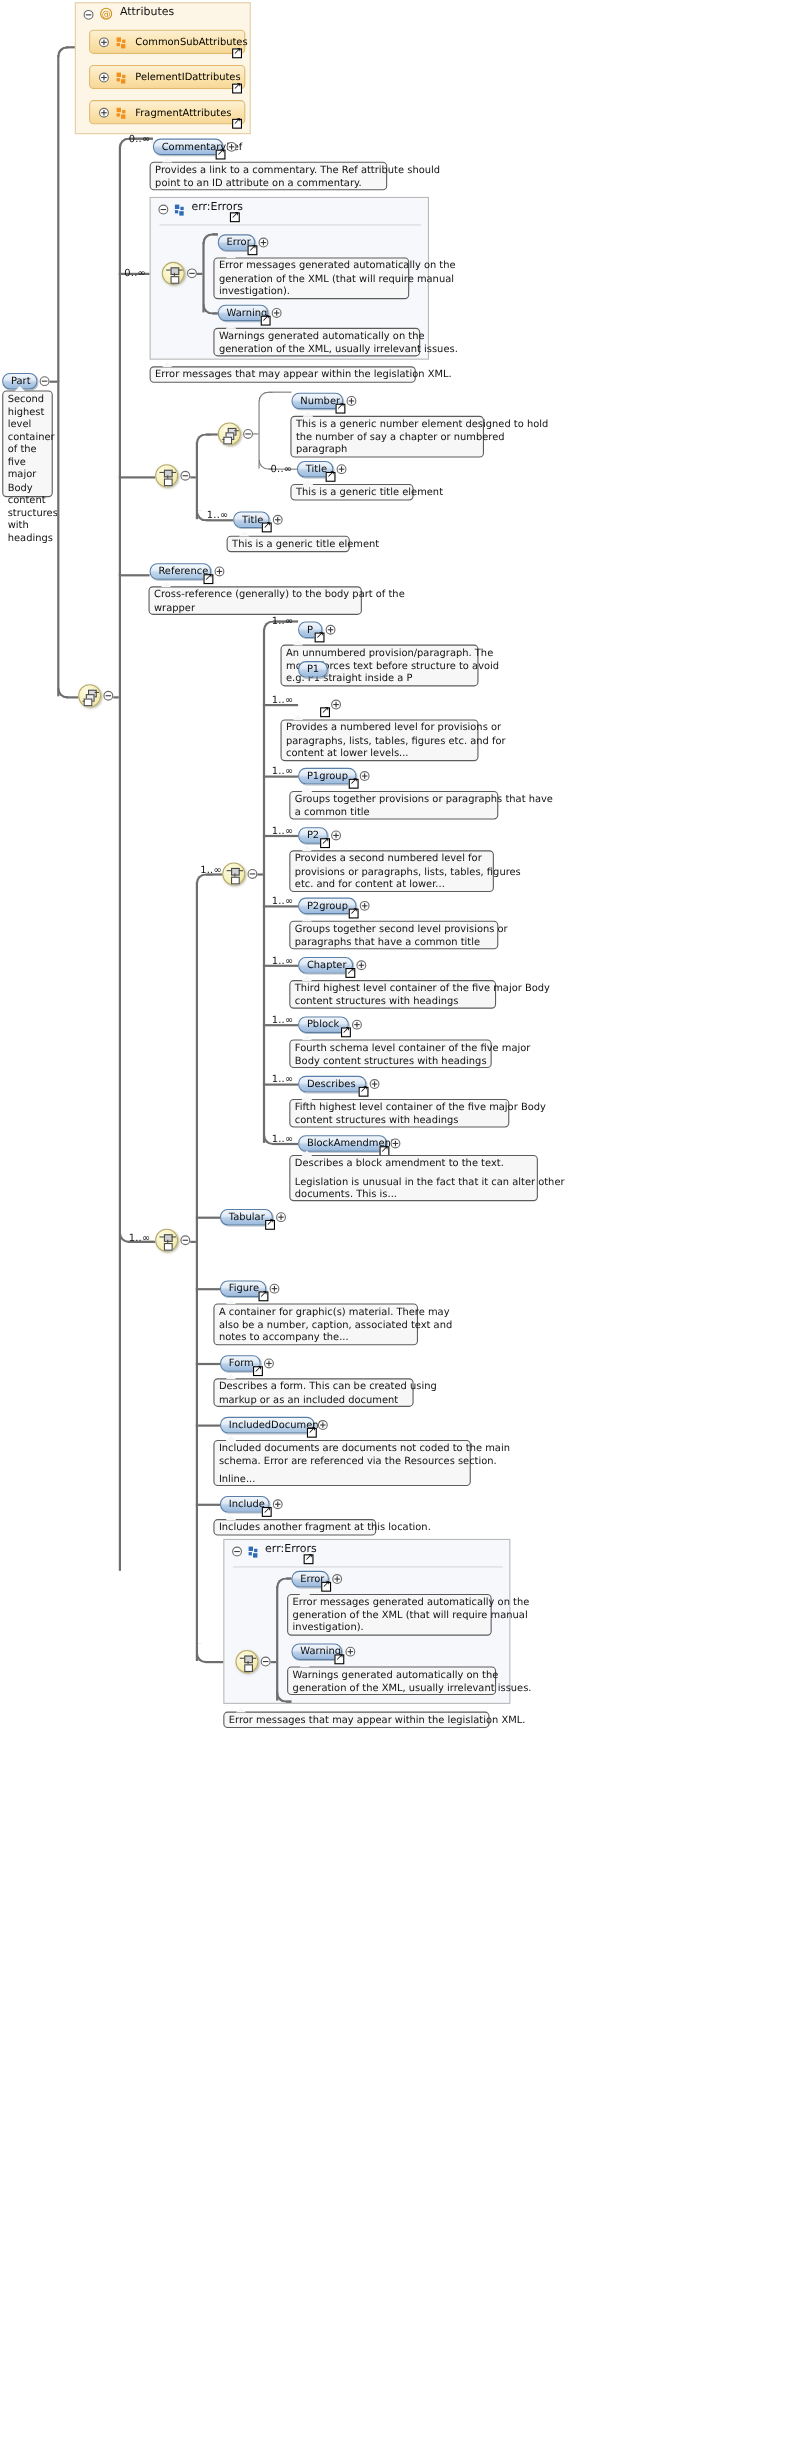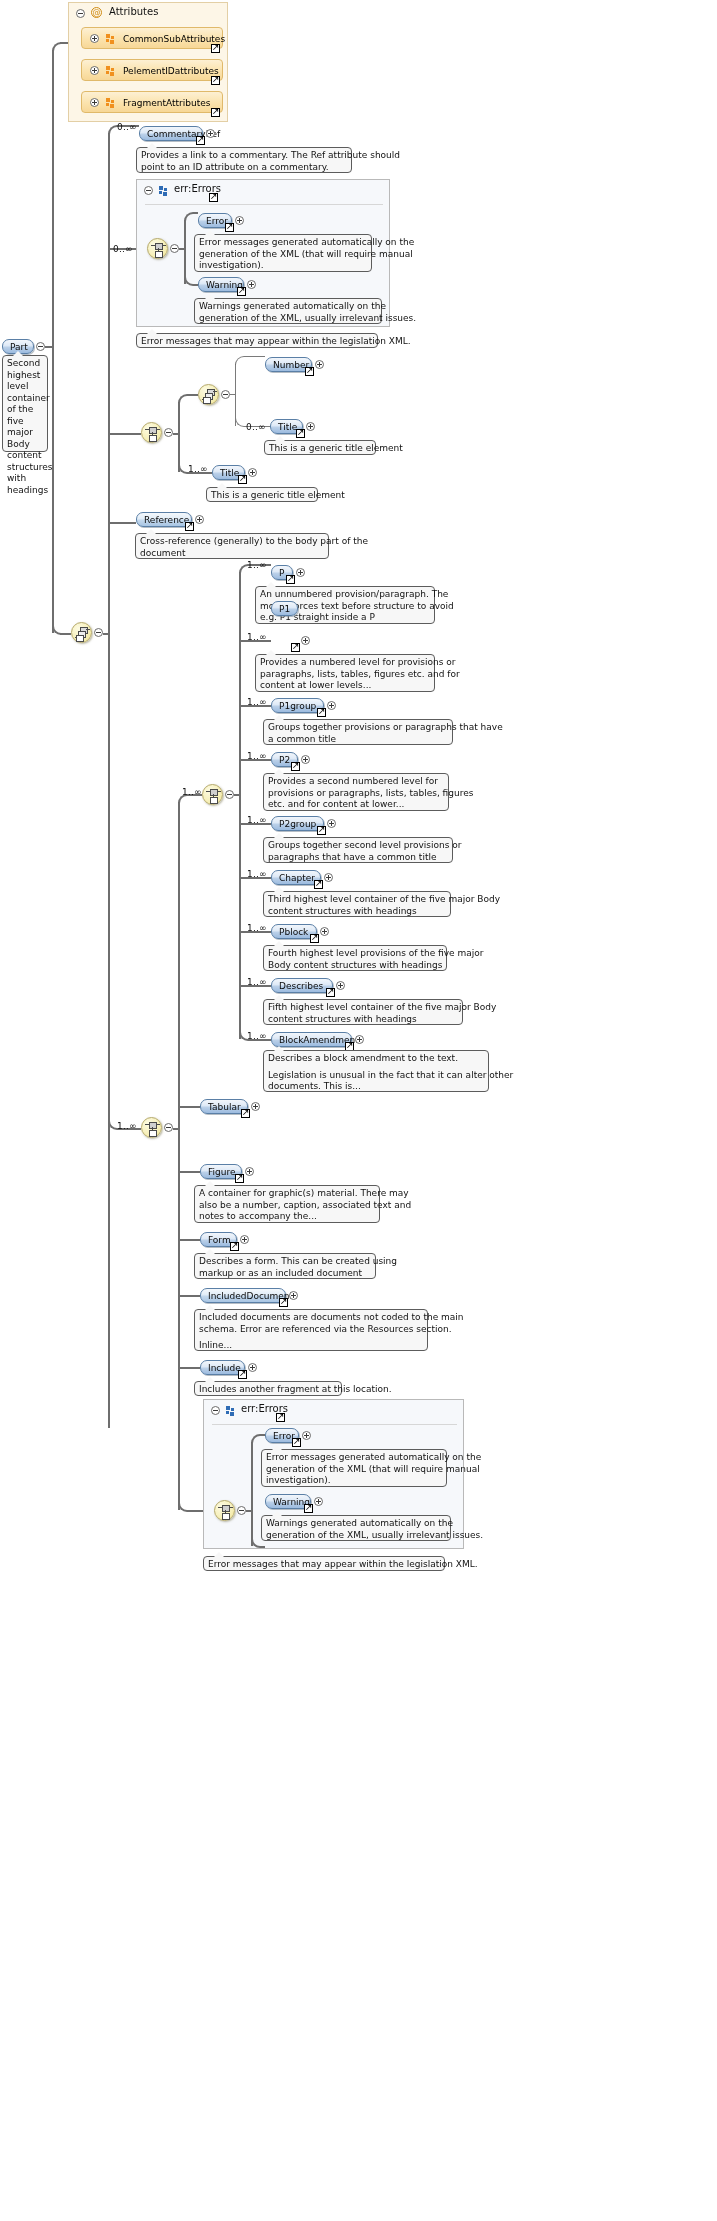--- a/index.html
+++ b/index.html
@@ -329,20 +329,26 @@
   <div class="h-line" style="left:230px;top:394px;width:5px;"></div>
   <div class="v-line" style="left:235px;top:364px;height:62px;"></div>
   <div class="elbow" style="left:235px;top:356px;width:12px;height:8px;border-width:1px;border-bottom:none;border-top:1px solid #7a7a7a;border-radius:0;border-top-left-radius:9px;"></div>
   <div class="h-line" style="left:244px;top:356px;width:21px;"></div>
 
   <div class="node" style="left:265px;top:357px;width:47px;">
     <span>Number</span>
   </div>
   <div class="lnk" style="left:305px;top:367px;"></div>
   <div class="pm plus" style="left:315px;top:360px;"></div>
+  <div class="ann" style="left:264px;top:378px;width:176px;height:38px;">
+    <div class="tip"></div>
+    <span class="ann-line">This is a generic number element designed to hold</span>
+    <span class="ann-line">the number of say a chapter or numbered</span>
+    <span class="ann-line">paragraph</span>
+  </div>
 
   <div class="elbow" style="left:235px;top:418px;width:12px;height:8px;border-width:1px;border-left:1px solid #7a7a7a;border-bottom:1px solid #7a7a7a;"></div>
   <div class="h-line" style="left:244px;top:426px;width:26px;"></div>
   <div class="card" style="left:246px;top:422px;">0..∞</div>
   <div class="node" style="left:270px;top:419px;width:33px;">
     <span>Title</span>
   </div>
   <div class="lnk" style="left:296px;top:429px;"></div>
   <div class="pm plus" style="left:306px;top:422px;"></div>
   <div class="ann" style="left:264px;top:440px;width:112px;height:15px;">
@@ -365,21 +371,21 @@
 
   <div class="h-line thick" style="left:108px;top:522px;width:28px;"></div>
   <div class="node ref" style="left:136px;top:512px;width:56px;">
     <span>Reference</span>
   </div>
   <div class="lnk" style="left:185px;top:522px;"></div>
   <div class="pm plus" style="left:195px;top:515px;"></div>
   <div class="ann" style="left:135px;top:533px;width:194px;height:26px;">
     <div class="tip"></div>
     <span class="ann-line">Cross-reference (generally) to the body part of the</span>
-    <span class="ann-line">document</span>
+    <span class="ann-line">wrapper</span>
   </div>
 
   <div class="elbow" style="left:108px;top:1120px;width:30px;height:8px;"></div>
   <div class="h-line thick" style="left:117px;top:1128px;width:24px;"></div>
   <div class="card" style="left:117px;top:1121px;">1..∞</div>
   <div class="comp seq" style="left:141px;top:1117px;">
     <div class="g">
         <b class="t"></b>
         <b class="bm"></b>
         <i class="l"></i>
@@ -491,21 +497,21 @@
 
   <div class="h-line thick" style="left:239px;top:931px;width:32px;"></div>
   <div class="card" style="left:247px;top:923px;">1..∞</div>
   <div class="node" style="left:271px;top:924px;width:46px;">
     <span>Pblock</span>
   </div>
   <div class="lnk" style="left:310px;top:934px;"></div>
   <div class="pm plus" style="left:320px;top:927px;"></div>
   <div class="ann" style="left:263px;top:945px;width:184px;height:26px;">
     <div class="tip"></div>
-    <span class="ann-line">Fourth highest level provisions of the five major</span>
+    <span class="ann-line">Fourth schema level container of the five major</span>
     <span class="ann-line">Body content structures with headings</span>
   </div>
 
   <div class="h-line thick" style="left:239px;top:985px;width:32px;"></div>
   <div class="card" style="left:247px;top:977px;">1..∞</div>
   <div class="node" style="left:271px;top:978px;width:62px;">
     <span>Describes</span>
   </div>
   <div class="lnk" style="left:326px;top:988px;"></div>
   <div class="pm plus" style="left:336px;top:981px;"></div>

